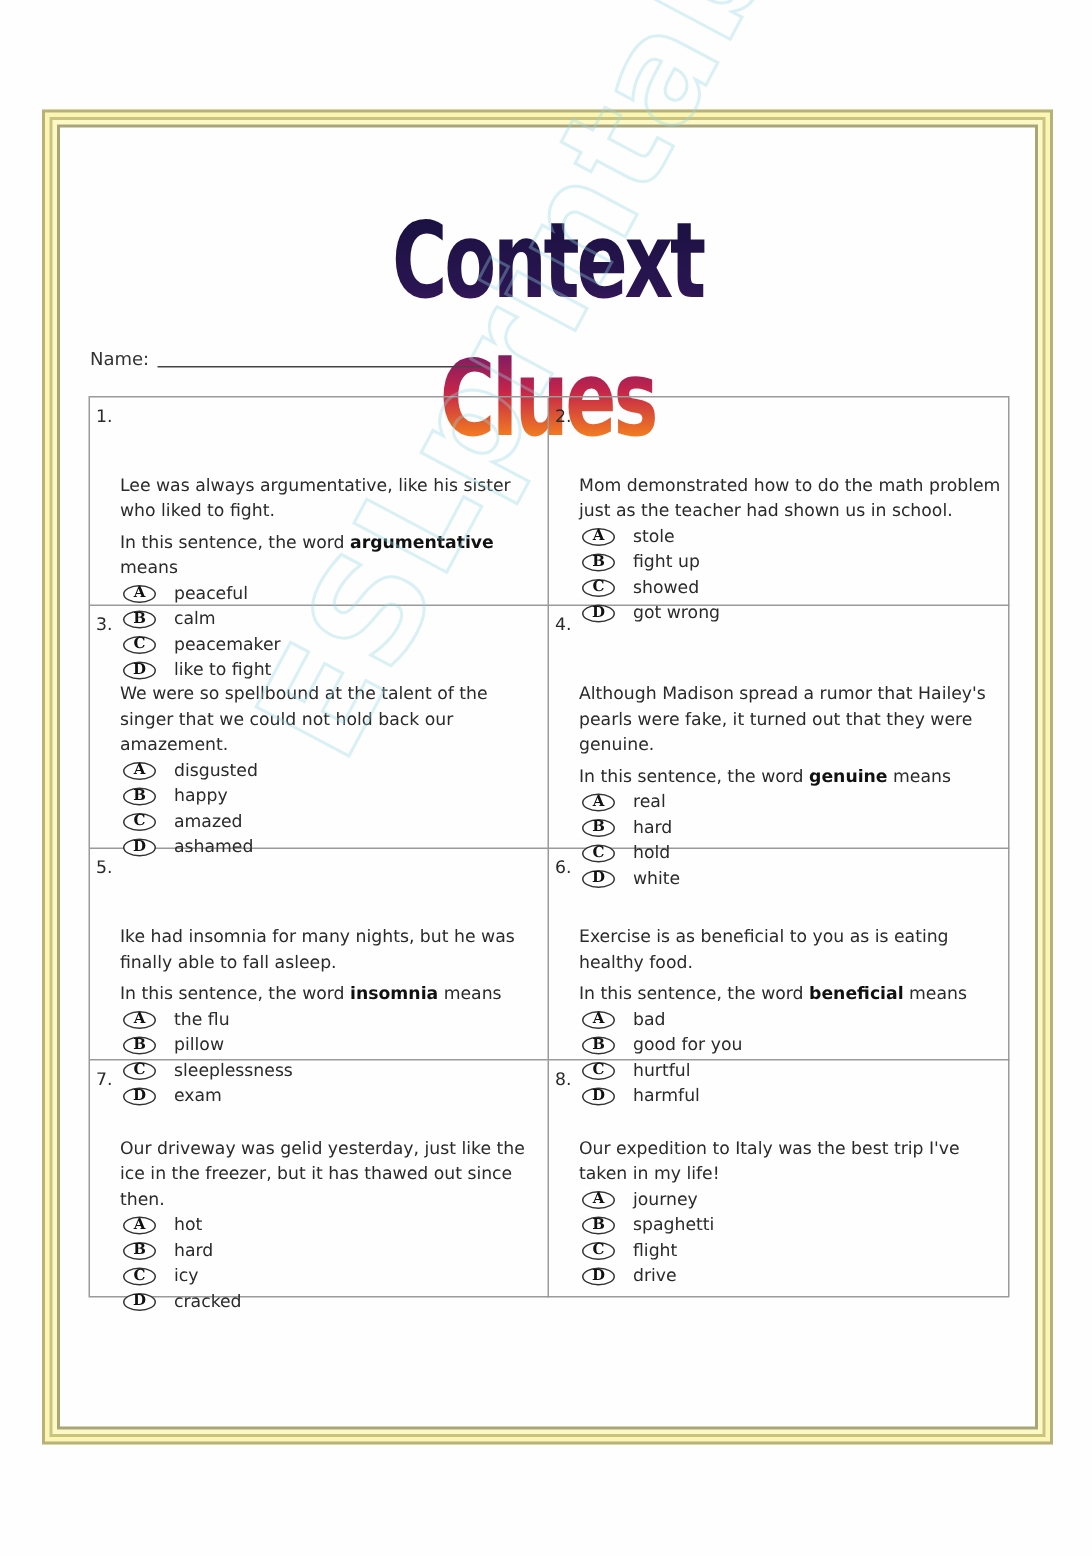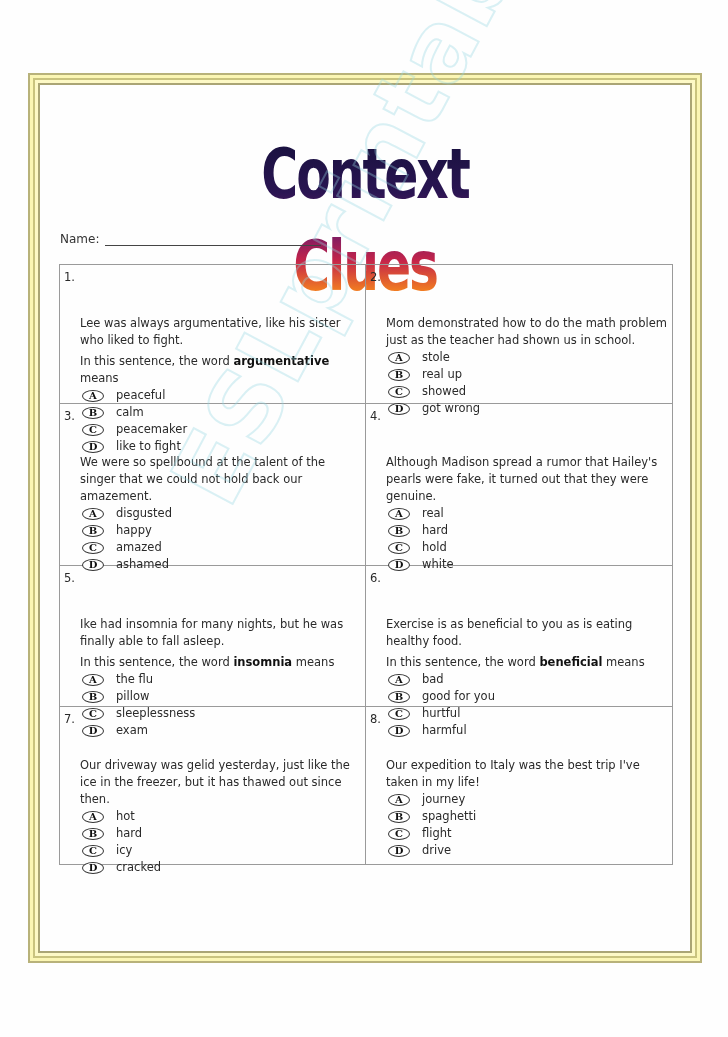--- a/index.html
+++ b/index.html
@@ -36,21 +36,21 @@
     font-family: "DejaVu Sans", sans-serif; font-weight: bold; font-size: 70px;
     letter-spacing: -3px; line-height: 92px;
     transform: scaleX(0.72); transform-origin: center;
     background: linear-gradient(to bottom, #14103a 0%, #2a1552 35%, #6b1a6a 55%, #c4244a 72%, #f07a22 88%, #f7a030 100%);
     -webkit-background-clip: text; background-clip: text; color: transparent;
   }
 
   .name-row {
     position: absolute; left: 60px; top: 232px;
     font-family: "DejaVu Sans", sans-serif; font-size: 12px; color: #333;
-    display: flex; align-items: center;
+    display: flex; align-items: flex-start;
   }
   .name-line { display: inline-block; width: 216px; border-bottom: 1px solid #444; height: 13px; margin-left: 6px; }
 
   .grid {
     position: absolute; left: 59px; top: 264px; width: 614px; height: 601px;
     border: 1px solid #9a9a9a; z-index: 2;
     display: grid;
     grid-template-columns: 306px 307px;
     grid-template-rows: 139px 162px 141px 158px;
   }
@@ -129,21 +129,21 @@
       <span class="q-num">2.</span>
       <span class="q-text">Mom demonstrated how to do the math problem just as the teacher had shown us in school.</span>
     </div>
     <div class="opts">
         <div class="opt">
           <span class="bubble">A</span>
           <span class="opt-label">stole</span>
         </div>
         <div class="opt">
           <span class="bubble">B</span>
-          <span class="opt-label">real up</span>
+          <span class="opt-label">fight up</span>
         </div>
         <div class="opt">
           <span class="bubble">C</span>
           <span class="opt-label">showed</span>
         </div>
         <div class="opt">
           <span class="bubble">D</span>
           <span class="opt-label">got wrong</span>
         </div>
       </div>
@@ -169,20 +169,25 @@
         <div class="opt">
           <span class="bubble">D</span>
           <span class="opt-label">ashamed</span>
         </div>
       </div>
   </div>
     <div class="cell right notlast">
     <div class="q-line">
       <span class="q-num">4.</span>
       <span class="q-text">Although Madison spread a rumor that Hailey's pearls were fake, it turned out that they were genuine.</span>
+    </div>
+    <div class="prompt">
+      <span>In this sentence, the word</span>
+      <span class="kw">genuine</span>
+      <span>means</span>
     </div>
     <div class="opts">
         <div class="opt">
           <span class="bubble">A</span>
           <span class="opt-label">real</span>
         </div>
         <div class="opt">
           <span class="bubble">B</span>
           <span class="opt-label">hard</span>
         </div>

